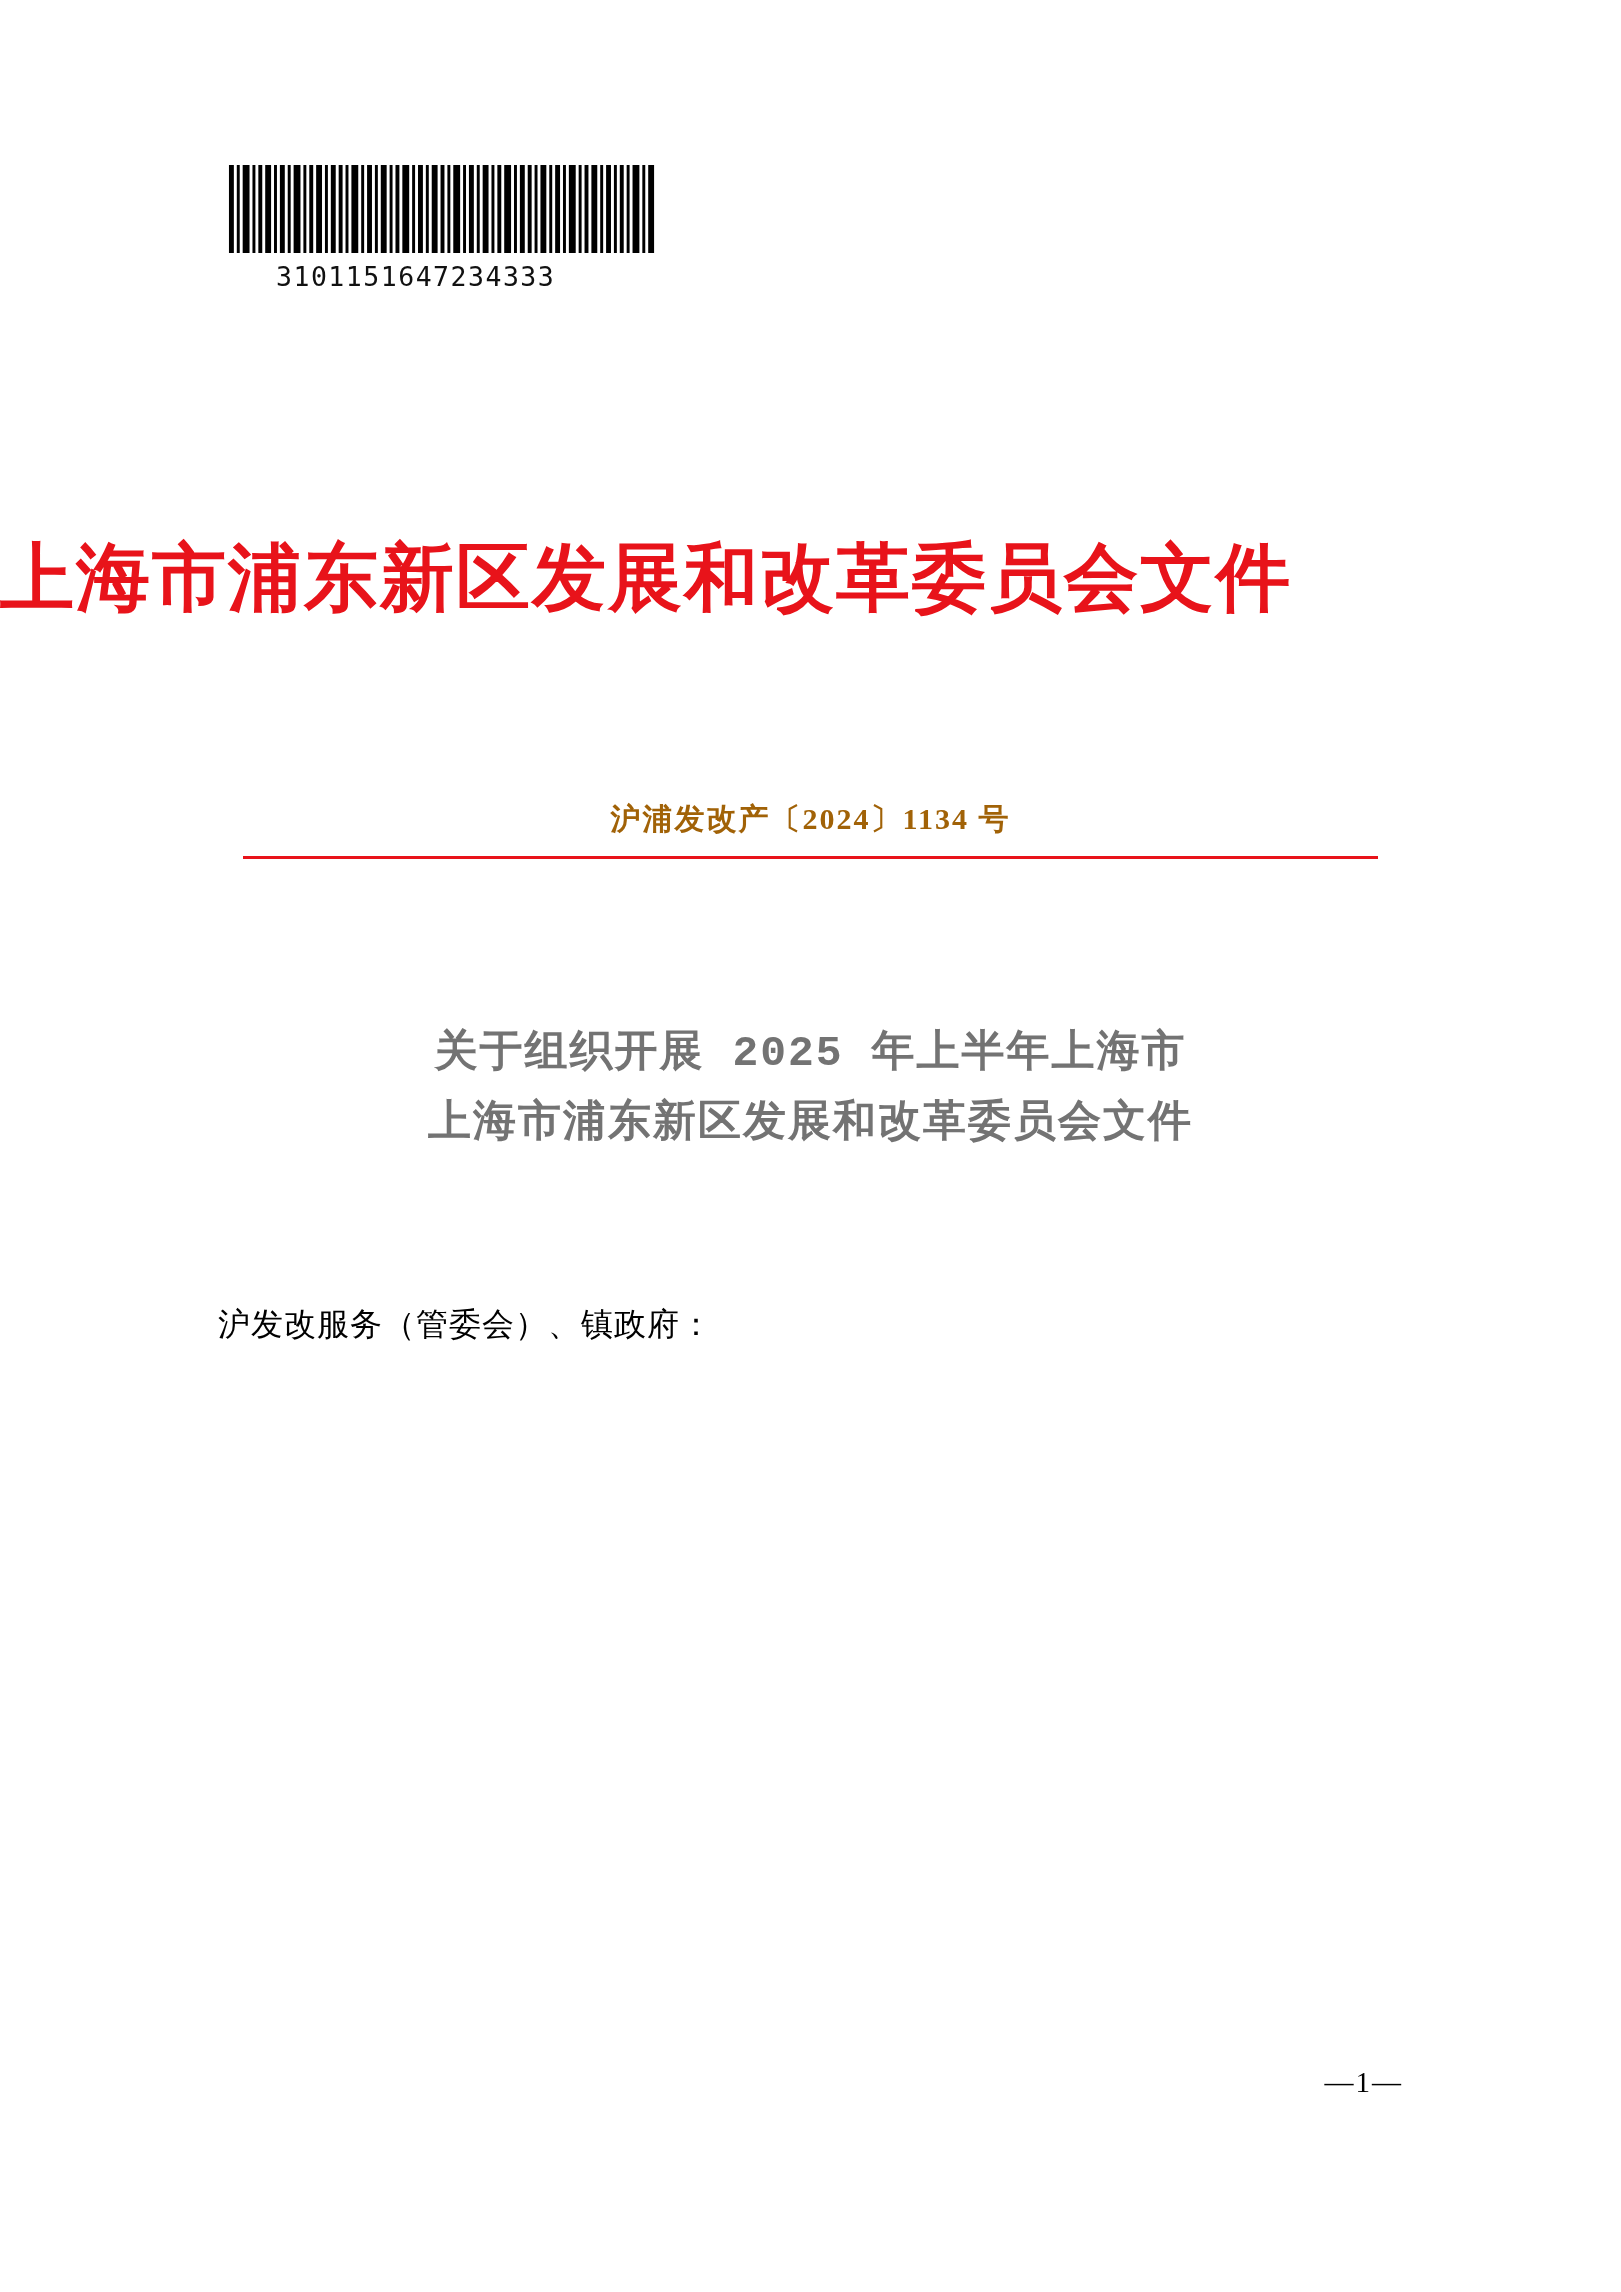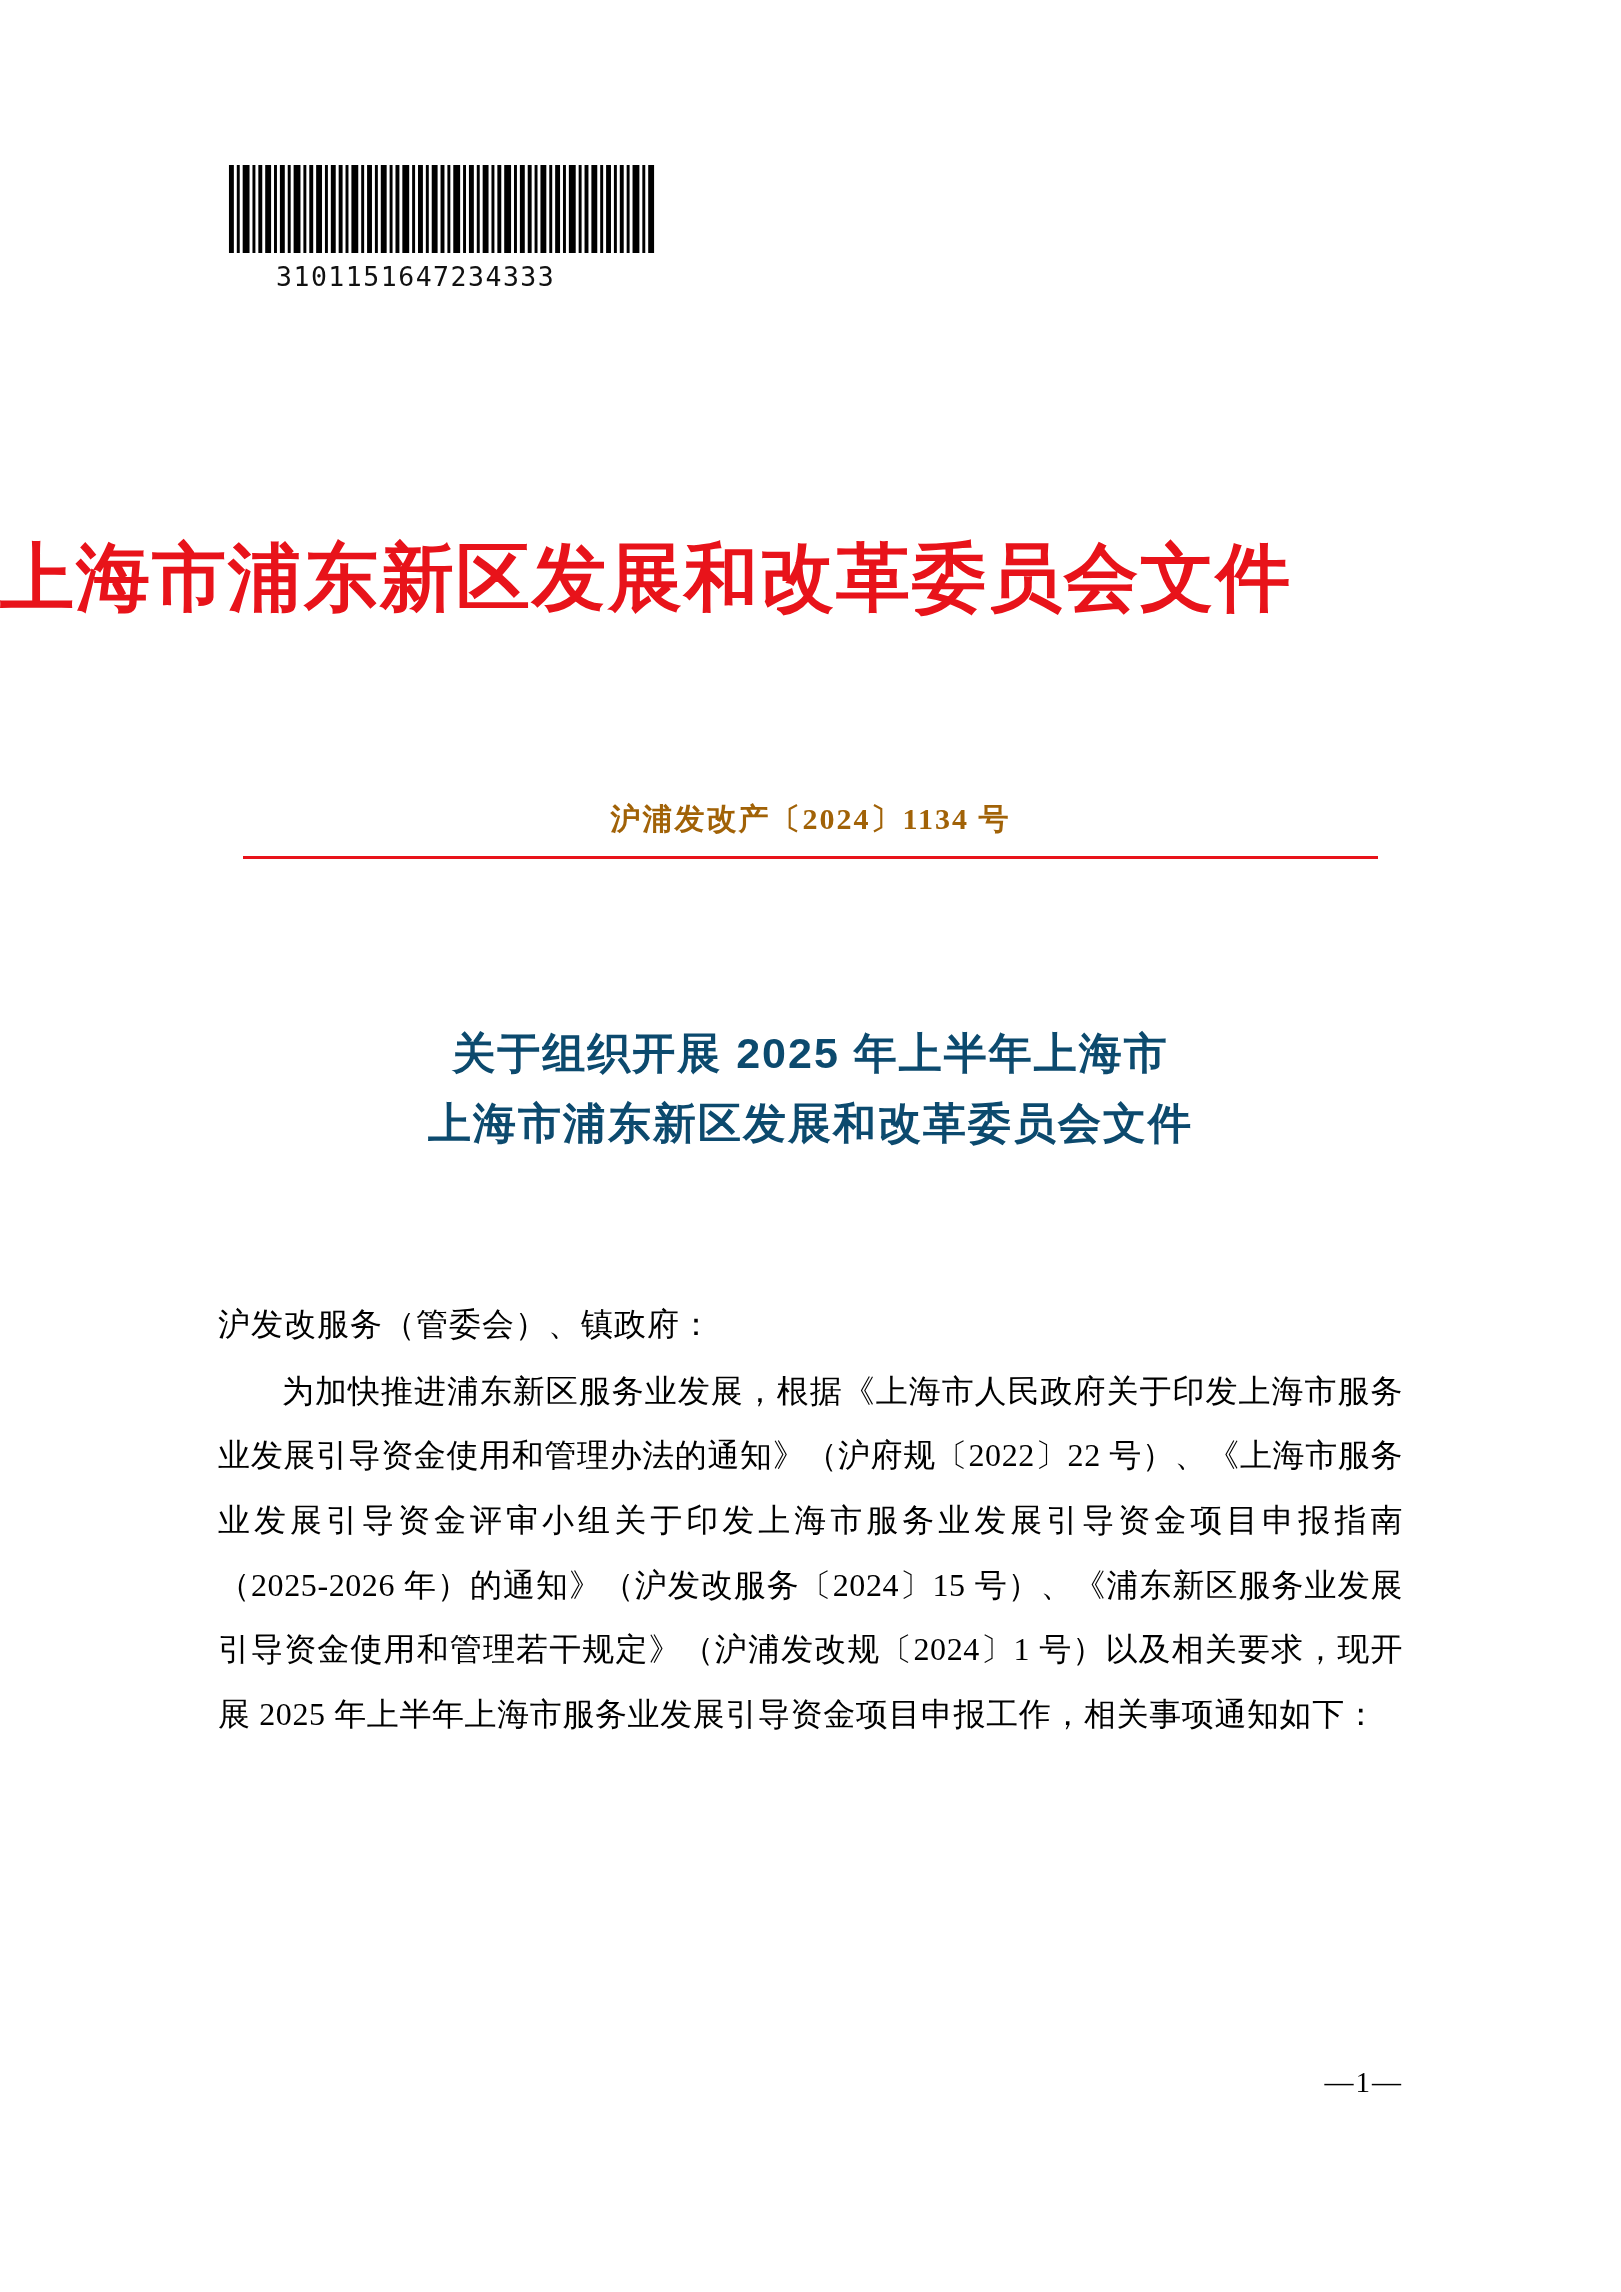--- a/index.html
+++ b/index.html
@@ -82,26 +82,26 @@
     background: #e8131a;
   }
 
   
   .doc-title {
     position: absolute;
     left: 245px;
     right: 245px;
     top: 1019px;
     text-align: center;
-    font-family: Liberation Sans, sans-serif;
+    font-family: Liberation Mono, monospace;
     font-weight: bold;
     font-size: 43px;
     line-height: 1.62;
     letter-spacing: 2px;
-    color: #0c4a6e;
+    color: #737373;
   }
   .doc-title .line {
     display: block;
     white-space: nowrap;
   }
 
   
   .body-block {
     position: absolute;
     left: 218px;
@@ -215,19 +215,18 @@
 
   <div class="red-rule"></div>
 
   <div class="doc-title">
     <span class="line">关于组织开展 2025 年上半年上海市</span>
     <span class="line">上海市浦东新区发展和改革委员会文件</span>
   </div>
 
   <div class="body-block">
     <div class="salutation">沪发改服务（管委会）、镇政府：</div>
-    <div class="para">为加快推进浦东新区服务业发展，根据《上海市人民政府关于印发上海市服务业发展引导资金使用和管理办法的通知》（沪府规〔2022〕22 号）、《上海市服务业发展引导资金评审小组关于印发上海市服务业发展引导资金项目申报指南（2025-2026 年）的通知》（沪发改服务〔2024〕15 号）、《浦东新区服务业发展引导资金使用和管理若干规定》（沪浦发改规〔2024〕1 号）以及相关要求，现开展 2025 年上半年上海市服务业发展引导资金项目申报工作，相关事项通知如下：</div>
   </div>
 
   <div class="page-number">—1—</div>
 
 </div>
 
 
 </body></html>

